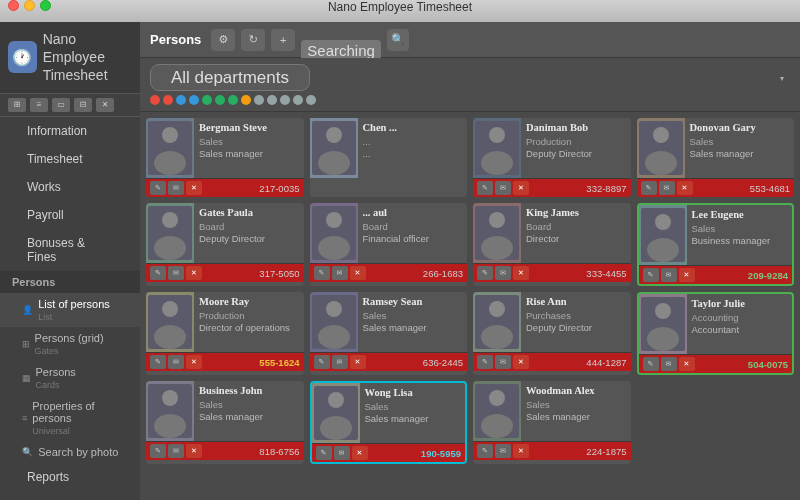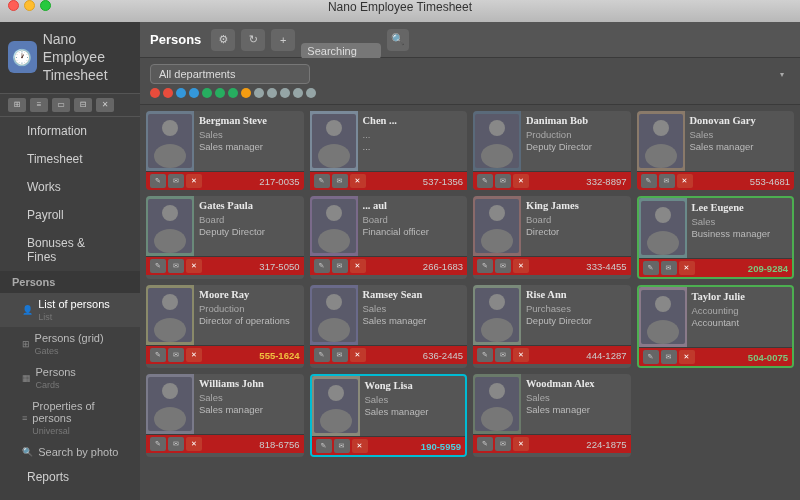--- a/index.html
+++ b/index.html
@@ -160,21 +160,21 @@
       font-size: 11px;
     }
     .search-box {
       background: #777;
       border-radius: 4px;
       padding: 2px 6px;
       display: flex;
       align-items: center;
       gap: 4px;
       color: #ddd;
-      font-size: 11px;
+      font-size: 15px;
       min-width: 80px;
       margin-top: 22px;
     }
     .search-icon-btn {
       width: 22px;
       height: 22px;
       background: #666;
       border-radius: 4px;
       display: flex;
       align-items: center;
@@ -188,28 +188,29 @@
       padding: 6px 10px;
       background: #4d4d4d;
       border-bottom: 1px solid #3a3a3a;
       display: flex;
       flex-direction: column;
       gap: 4px;
     }
     .dept-select {
       background: #5a5a5a;
       border: 1px solid #777;
-      border-radius: 4px;
+      border-radius: 9px;
       color: #ddd;
-      font-size: 11px;
+      font-size: 17px;
       padding: 3px 20px 3px 8px;
       width: 160px;
       appearance: none;
       cursor: pointer;
       position: relative;
+      text-align: right;
     }
     .select-wrapper {
       position: relative;
       display: inline-block;
     }
     .select-arrow {
       position: absolute;
       right: 6px;
       top: 50%;
       transform: translateY(-50%);
@@ -467,28 +468,20 @@
   <circle cx="22" cy="14" r="8" fill="#888"></circle>
   <ellipse cx="22" cy="42" rx="16" ry="12" fill="#777"></ellipse>
 </svg>
       </div>
       <div class="person-info">
         <div class="person-name">Chen ...</div>
         <div class="person-dept">...</div>
         <div class="person-role">...</div>
       </div>
     </div>
-    <div class="person-card-bottom">
-      <div class="person-actions">
-        <div class="action-btn" title="Edit">✎</div>
-        <div class="action-btn" title="Email">✉</div>
-        <div class="action-btn red" title="Delete">✕</div>
-      </div>
-      <div class="person-phone">537-1356</div>
-    </div>
   </div>
         <div class="person-card">
     <div class="person-card-top">
       <div class="person-photo" style="background:#5a6a7a">
         <svg width="44" height="54" viewBox="0 0 44 54" fill="none" xmlns="http://www.w3.org/2000/svg">
   <rect width="44" height="54" fill="#5a5a6a" rx="2"></rect>
   <circle cx="22" cy="14" r="8" fill="#888"></circle>
   <ellipse cx="22" cy="42" rx="16" ry="12" fill="#777"></ellipse>
 </svg>
       </div>
@@ -726,21 +719,21 @@
         <div class="person-card">
     <div class="person-card-top">
       <div class="person-photo" style="background:#7a7a8a">
         <svg width="44" height="54" viewBox="0 0 44 54" fill="none" xmlns="http://www.w3.org/2000/svg">
   <rect width="44" height="54" fill="#5a5a6a" rx="2"></rect>
   <circle cx="22" cy="14" r="8" fill="#888"></circle>
   <ellipse cx="22" cy="42" rx="16" ry="12" fill="#777"></ellipse>
 </svg>
       </div>
       <div class="person-info">
-        <div class="person-name">Williams John</div>
+        <div class="person-name">Business John</div>
         <div class="person-dept">Sales</div>
         <div class="person-role">Sales manager</div>
       </div>
     </div>
     <div class="person-card-bottom">
       <div class="person-actions">
         <div class="action-btn" title="Edit">✎</div>
         <div class="action-btn" title="Email">✉</div>
         <div class="action-btn red" title="Delete">✕</div>
       </div>

